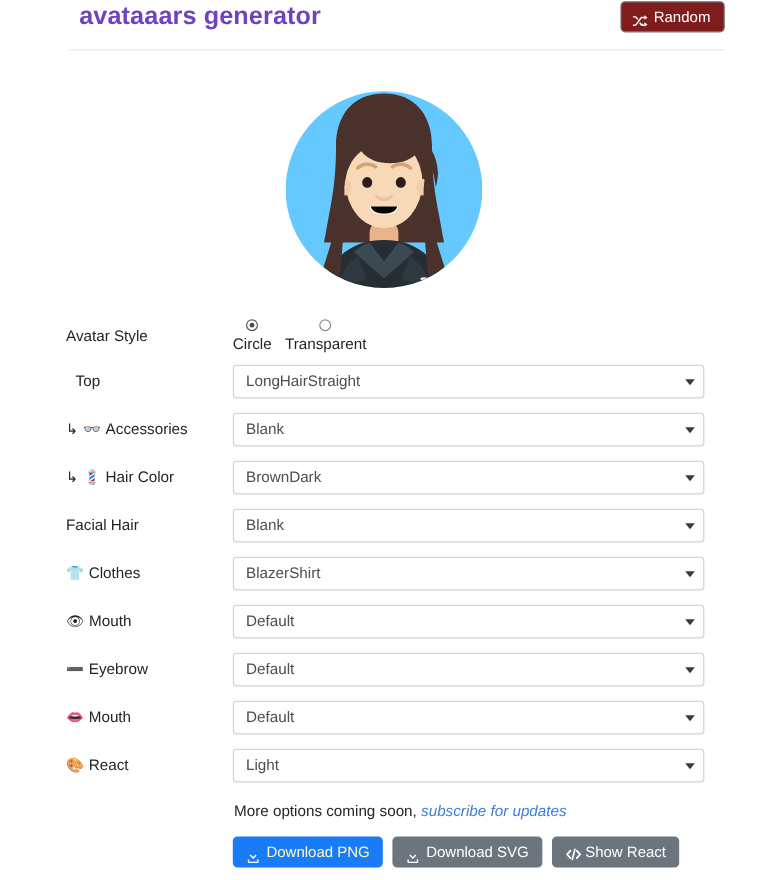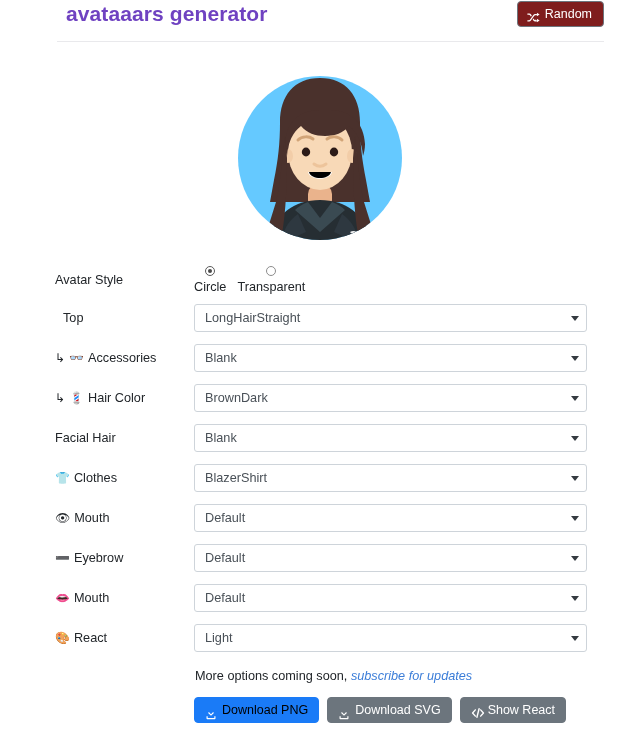--- a/index.html
+++ b/index.html
@@ -106,21 +106,21 @@
   .btnrow {
     position: absolute; left: 194px; top: 697px;
     display: flex; gap: 8px; align-items: center;
   }
   .btn {
     height: 26px; padding: 0 10px; border-radius: 4px;
     font-size: 12.5px; line-height: 24px; white-space: nowrap;
     display: flex; align-items: center; gap: 5px; cursor: pointer;
     border: 1px solid transparent;
   }
-  .btn-primary { background: #1a7bf7; border-color: #1a7bf7; color: #000000; }
+  .btn-primary { background: #1a7bf7; border-color: #1a7bf7; color: #fef9c3; }
   .btn-secondary { background: #6c757d; border-color: #6c757d; color: #fff; }
   .btn .ic { display:inline-block; width: 12px; height: 12px; }
   .btn .ictxt { font-size: 11px; font-family: "Liberation Mono", monospace; }
 </style>
 </head>
 <body>
 
 <div class="page">
 
   <div class="header">

